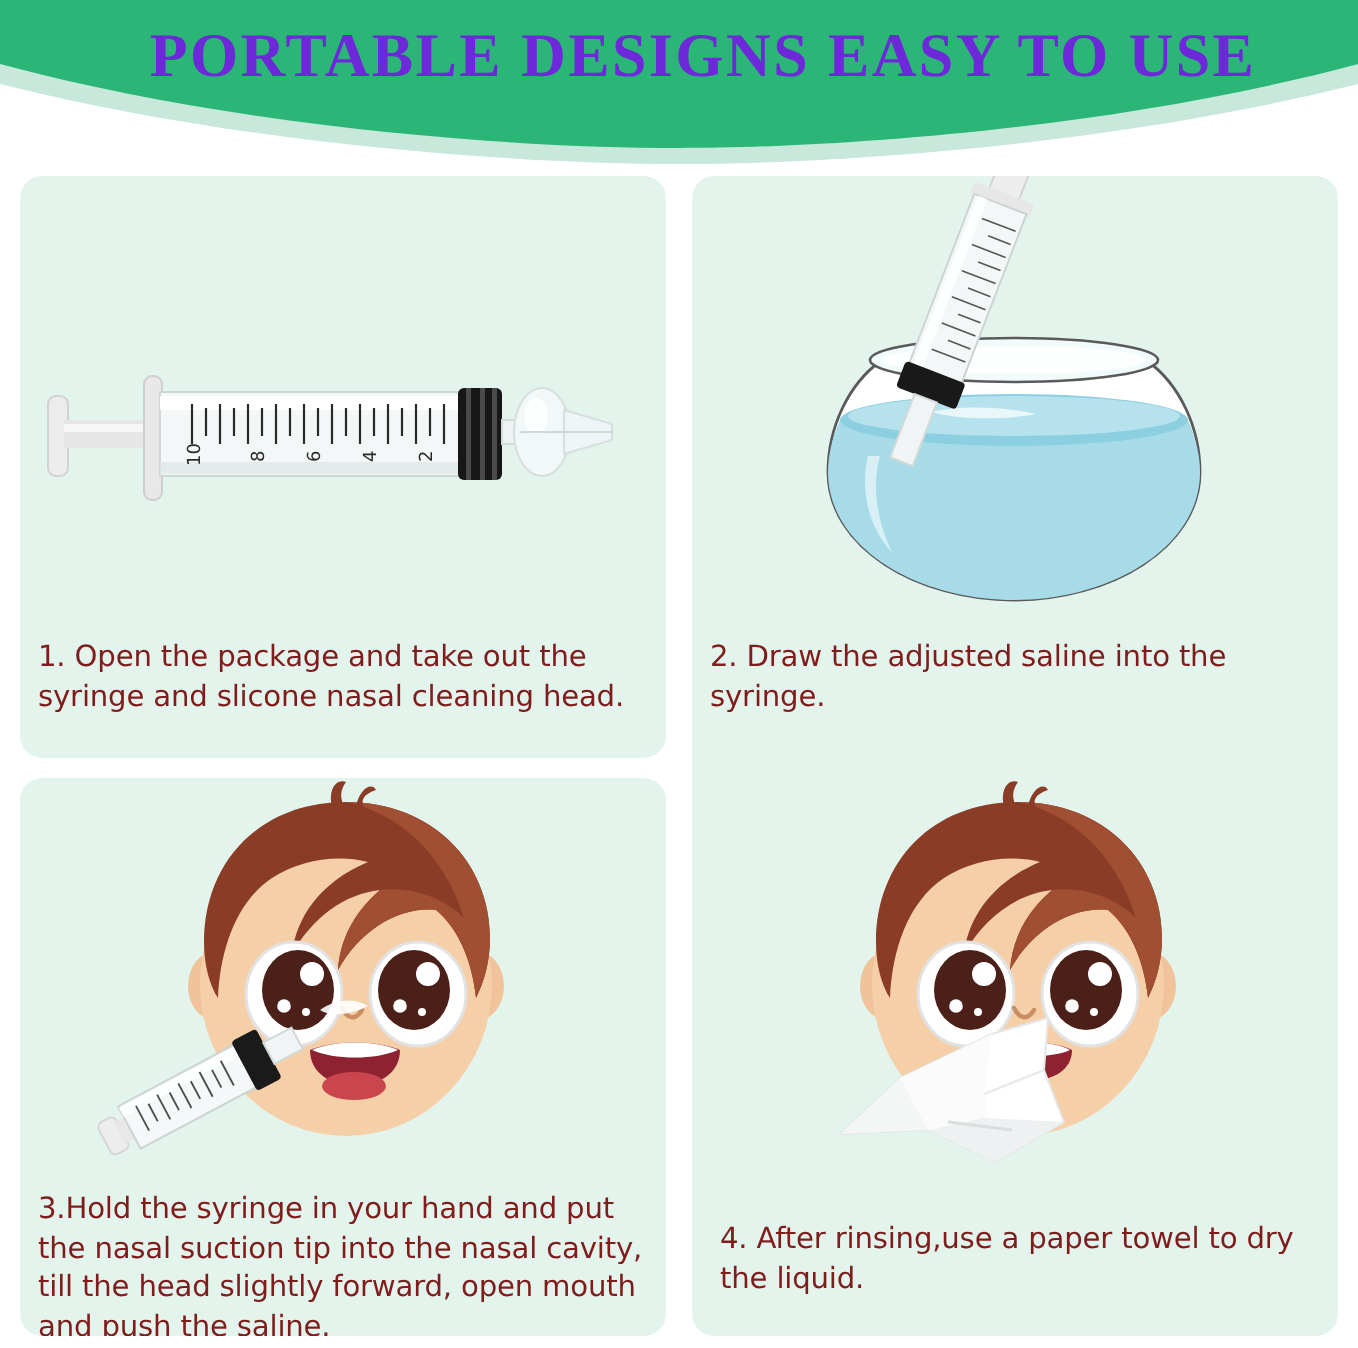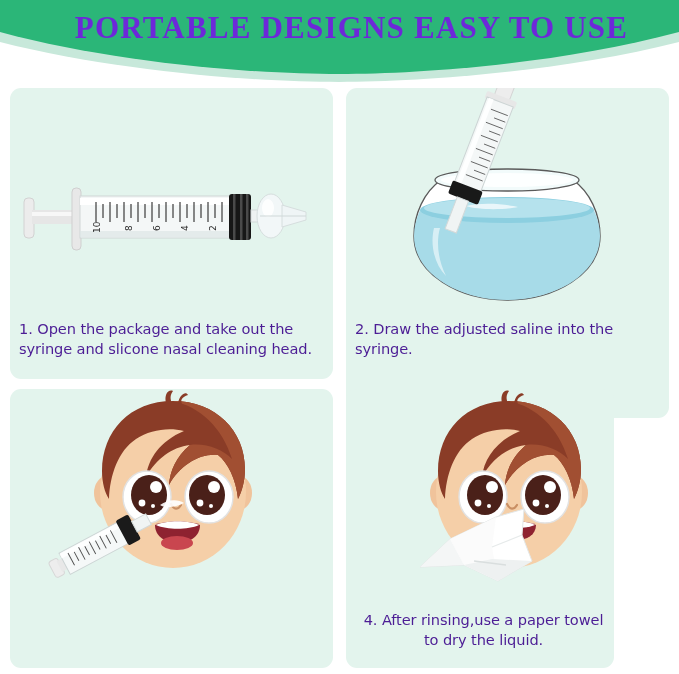--- a/index.html
+++ b/index.html
@@ -38,33 +38,33 @@
   }
   .panel {
     position: absolute;
     background: #e3f4ed;
     border-radius: 11px;
     overflow: hidden;
   }
   #panel-1 { left: 0;     top: 0;   width: 323px; height: 291px; }
   #panel-2 { left: 336px; top: 0;   width: 323px; height: 330px; }
   #panel-3 { left: 0;     top: 301px; width: 323px; height: 279px; }
-  #panel-4 { left: 336px; top: 301px; width: 268px; height: 279px; text-align: center; }
+  #panel-4 { left: 336px; top: 301px; width: 323px; height: 279px; }
 
   .art {
     position: absolute; left: 0; top: 0;
     width: 323px;
   }
   #panel-1 .art, #panel-2 .art { height: 232px; }
   #panel-3 .art, #panel-4 .art { height: 208px; }
 
   .caption {
     position: absolute;
     left: 9px; right: 7px;
-    color: #4c1d95;
+    color: #7f1d1d;
     font-family: "DejaVu Sans", sans-serif;
     font-size: 14.6px;
     line-height: 19.5px;
     letter-spacing: -0.1px;
   }
   #cap-1 { top: 231px; }
   #cap-2 { top: 231px; }
   #cap-3 { top: 206px; }
   #cap-4 { top: 221px; left: 14px; }
 </style>
@@ -250,20 +250,21 @@
           <line x1="78" y1="132" x2="78" y2="146"></line>
             <line x1="84" y1="134" x2="84" y2="144"></line>
           <line x1="90" y1="132" x2="90" y2="146"></line>
             <line x1="96" y1="134" x2="96" y2="144"></line>
           <line x1="102" y1="132" x2="102" y2="146"></line>
         </g>
         <rect x="111" y="126" width="14" height="28" rx="2" fill="#1a1a1a"></rect>
         <rect x="125" y="134" width="16" height="12" fill="#f0f4f4" stroke="#d2d9d9" stroke-width="1"></rect>
       </g>
     </svg>
+    <div class="caption" id="cap-3">3.Hold the syringe in your hand and put the nasal suction tip into the nasal cavity, till the head slightly forward, open mouth and push the saline.</div>
   </div>
 
   <div class="panel" id="panel-4">
     <svg class="art" viewBox="0 0 323 208">
       <ellipse cx="97" cy="104" rx="13" ry="17" fill="#f0c39b"></ellipse>
       <ellipse cx="229" cy="104" rx="13" ry="17" fill="#f0c39b"></ellipse>
       <ellipse cx="163" cy="103" rx="73" ry="76" fill="#f5cfa8"></ellipse>
       <g>
         <path d="M163,12 C120,12 92,42 92,82 C92,94 95,104 99,110
                  C100,86 108,62 126,50 C140,41 158,38 174,42

